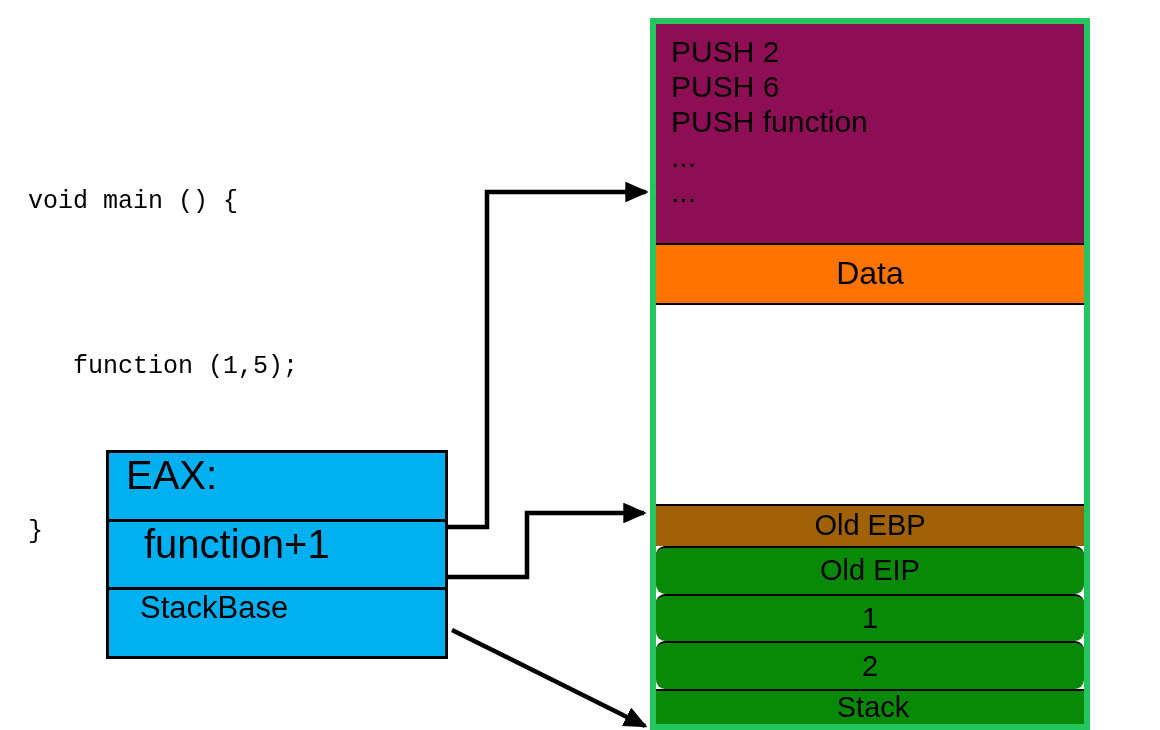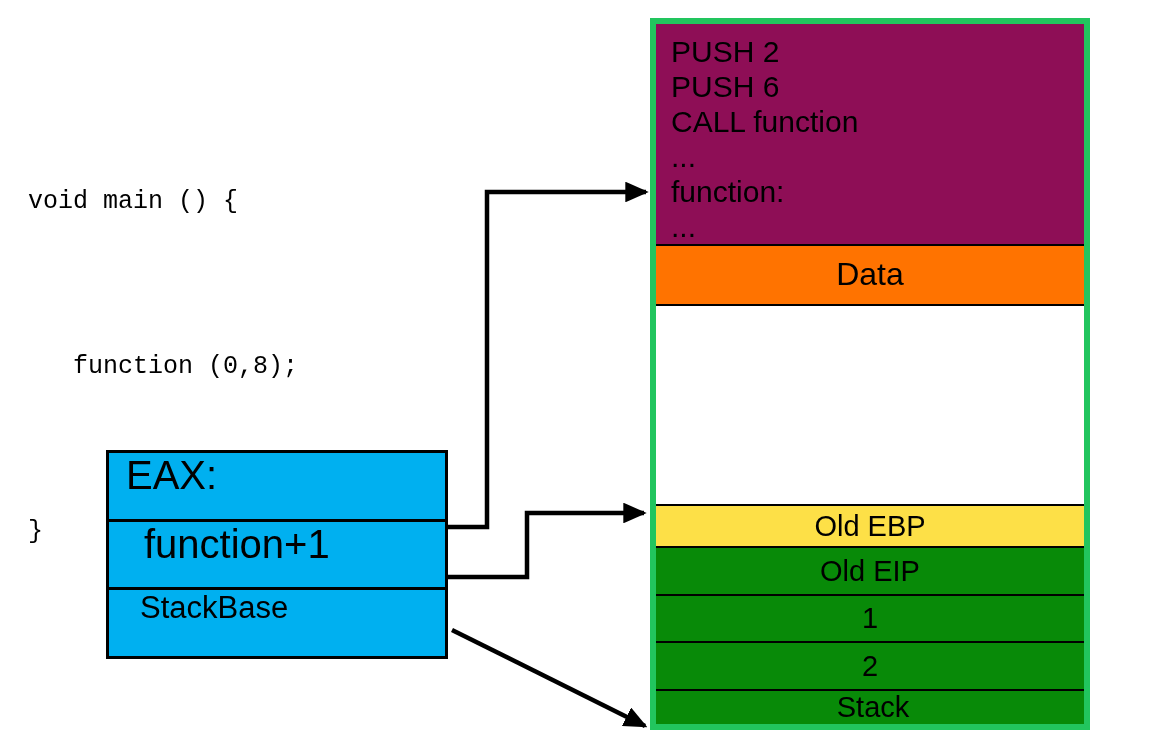--- a/index.html
+++ b/index.html
@@ -50,21 +50,21 @@
     height: 63px;
     display: flex; align-items: center; justify-content: center;
     font-size: 32px;
   }
   .seg-free { height: 211px; }
   .cell {
     display: flex; align-items: center; justify-content: center;
     font-size: 29px;
   }
   .cell-0 { height: 44px; }
-  .cell-1, .cell-2, .cell-3 { height: 50px; }
+  .cell-1, .cell-2, .cell-3 { height: 50px; border-radius: 9px; }
   .seg-stack {
     flex: 1;
     display: flex; align-items: center; justify-content: center;
     font-size: 29px;
   }
 
   
   .registers {
     position: absolute;
     left: 106px;
@@ -103,38 +103,37 @@
     stroke-width: 4.5;
   }
 </style>
 </head>
 <body>
 
 <div class="stage">
 
   <div class="code">
     <div>void main () {</div>
-    <div>   function (0,8);</div>
+    <div>   function (1,5);</div>
     <div>}</div>
   </div>
 
   <div class="column">
     <div class="seg seg-code" style="background-color: rgb(142, 14, 86);">
       <div>PUSH 2</div>
       <div>PUSH 6</div>
-      <div>CALL function</div>
+      <div>PUSH function</div>
       <div>...</div>
-      <div>function:</div>
       <div>...</div>
     </div>
     <div class="seg seg-data" style="background-color: rgb(255, 115, 0);">
       <span>Data</span>
     </div>
     <div class="seg seg-free" style="background-color: rgb(255, 255, 255);"></div>
-    <div class="seg cell cell-0" style="background-color: #fde047;">Old EBP</div>
+    <div class="seg cell cell-0" style="background-color: #a16207;">Old EBP</div>
     <div class="seg cell cell-1" style="background-color: rgb(8, 138, 8);">Old EIP</div>
     <div class="seg cell cell-2" style="background-color: rgb(8, 138, 8);">1</div>
     <div class="seg cell cell-3" style="background-color: rgb(8, 138, 8);">2</div>
     <div class="seg seg-stack" style="background-color: rgb(8, 138, 8); padding-left: 6px;">
       <span>Stack</span>
     </div>
   </div>
 
   <div class="registers" style="background-color: rgb(0, 176, 240);">
     <div class="reg-row">

